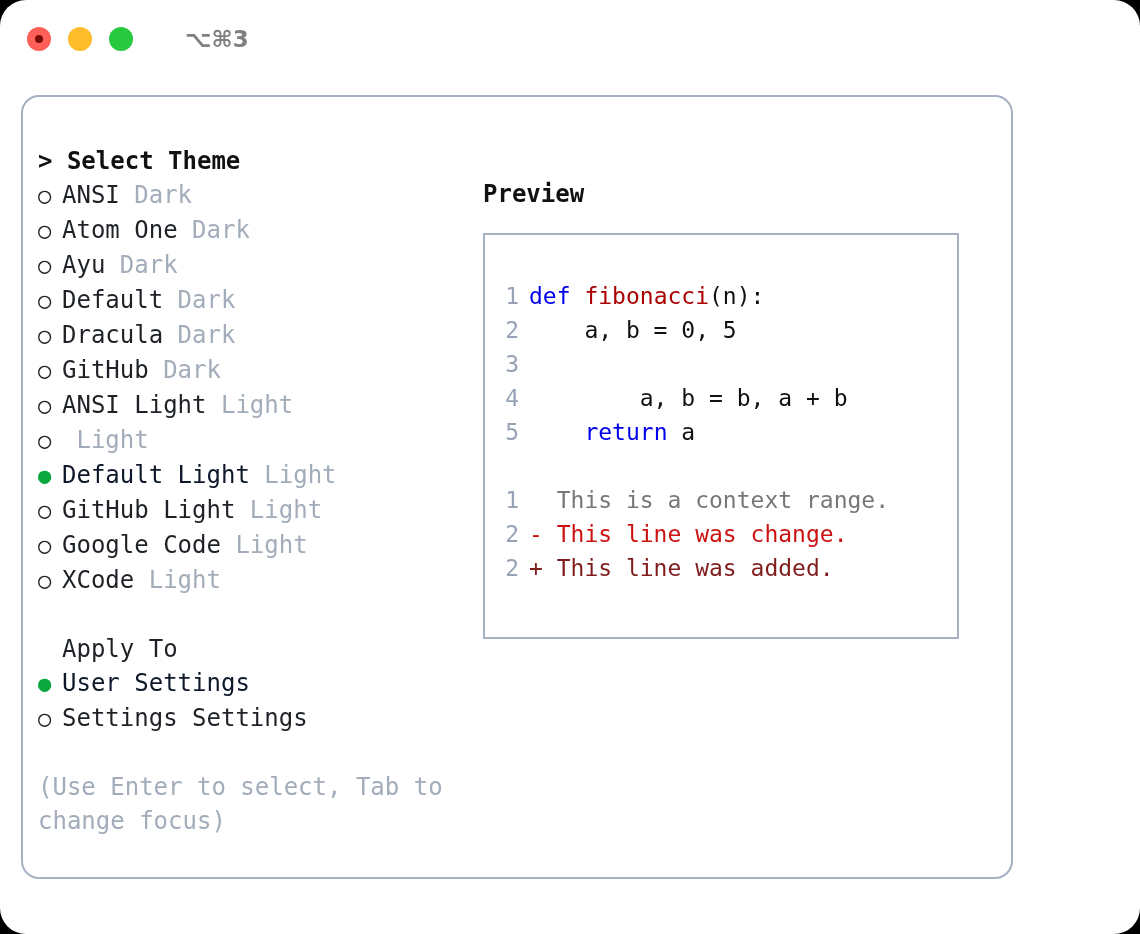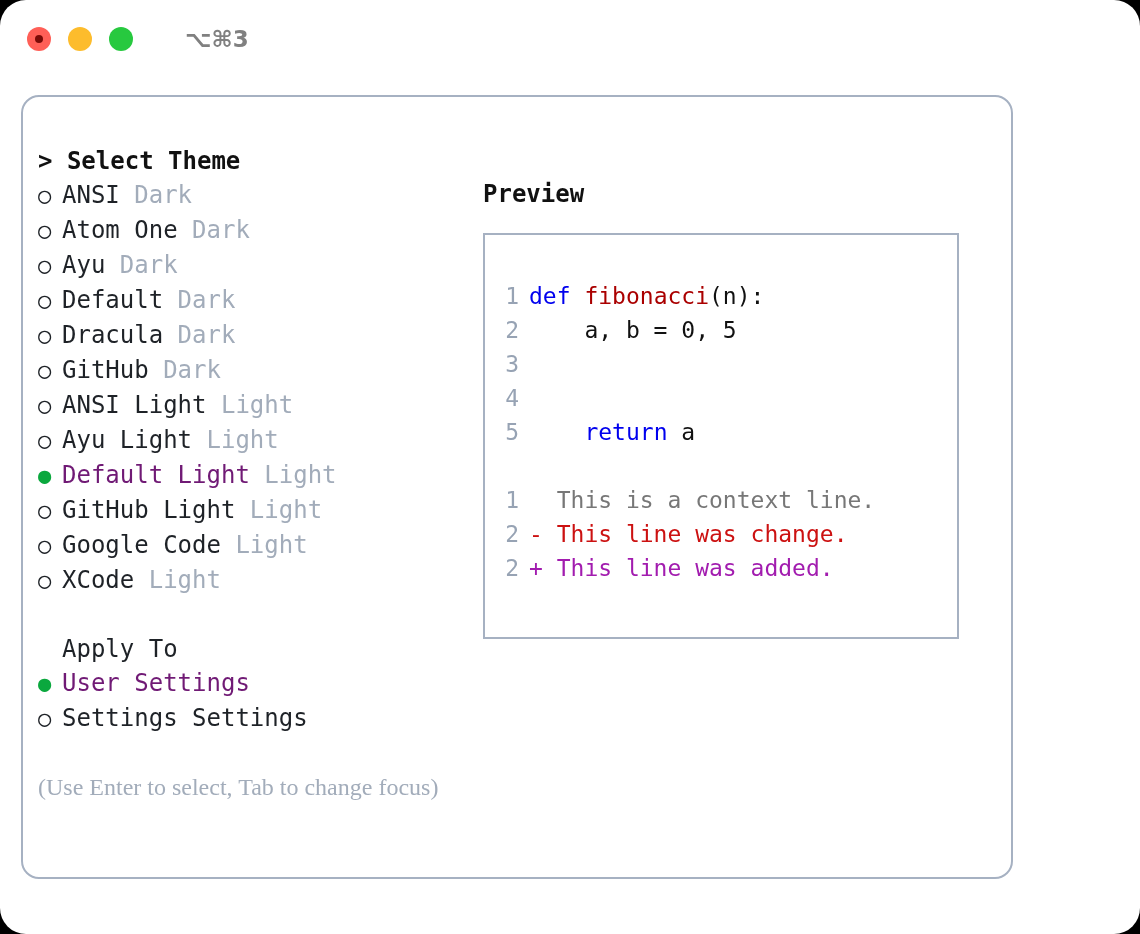--- a/index.html
+++ b/index.html
@@ -106,41 +106,40 @@
     white-space: pre;
   }
   .marker {
     width: 24px;
     flex: 0 0 24px;
     color: #1e2227;
     font-size: 22px;
   }
   .opt.selected .marker { color: #0ba83e; }
   .opt .label { color: #1e2227; }
-  .opt.selected .label { color: #701a75; }
+  .opt.selected .label { color: #0f172a; }
   .opt .suffix { color: #a2acba; text-align: center; }
 
   .section-head {
     display: flex;
     font-size: 24px;
     line-height: 34px;
     color: #1e2227;
     white-space: pre;
   }
   .section-head .marker { color: transparent; }
 
   .gap { height: 34px; }
 
   .hint {
     margin-top: 34px;
     font-size: 24px;
     line-height: 34px;
     color: #a2acba;
     width: 410px;
-    font-family: Liberation Serif, serif;
   }
 
   
   .right-col {
     position: absolute;
     left: 460px;
     top: 47px;
     width: 490px;
     margin-top: 33px;
   }
@@ -176,21 +175,21 @@
   }
 
   .tok-kw   { color: #0000ee; text-align: right; }
   .tok-fn   { color: #aa0000; }
   .tok-plain{ color: #111111; }
 
   .blank-line { height: 34px; }
 
   .diff-ctx  { color: #777777; }
   .diff-del  { color: #cc1111; }
-  .diff-add  { color: #a21caf; }
+  .diff-add  { color: #7f1d1d; }
 </style>
 </head>
 <body>
 
 <div class="page">
 
   <div class="titlebar">
     <div class="lights">
       <span class="dot red"></span>
       <span class="dot yellow"></span>
@@ -204,21 +203,21 @@
     <div class="left-col">
       <div class="list-head">&gt; Select Theme</div>
       <div id="theme-items">
           <div class="opt"><span class="marker">○</span><span class="label">ANSI</span><span class="suffix"> Dark</span></div>
           <div class="opt"><span class="marker">○</span><span class="label">Atom One</span><span class="suffix"> Dark</span></div>
           <div class="opt"><span class="marker">○</span><span class="label">Ayu</span><span class="suffix"> Dark</span></div>
           <div class="opt"><span class="marker">○</span><span class="label">Default</span><span class="suffix"> Dark</span></div>
           <div class="opt"><span class="marker">○</span><span class="label">Dracula</span><span class="suffix"> Dark</span></div>
           <div class="opt"><span class="marker">○</span><span class="label">GitHub</span><span class="suffix"> Dark</span></div>
           <div class="opt"><span class="marker">○</span><span class="label">ANSI Light</span><span class="suffix"> Light</span></div>
-          <div class="opt"><span class="marker">○</span><span class="label">Ayu Light</span><span class="suffix"> Light</span></div>
+          <div class="opt"><span class="marker">○</span><span class="suffix"> Light</span></div>
           <div class="opt selected"><span class="marker">●</span><span class="label">Default Light</span><span class="suffix"> Light</span></div>
           <div class="opt"><span class="marker">○</span><span class="label">GitHub Light</span><span class="suffix"> Light</span></div>
           <div class="opt"><span class="marker">○</span><span class="label">Google Code</span><span class="suffix"> Light</span></div>
           <div class="opt"><span class="marker">○</span><span class="label">XCode</span><span class="suffix"> Light</span></div>
         </div>
 
       <div class="gap"></div>
 
       <div class="section-head">
         <span class="marker">○</span>
@@ -232,26 +231,26 @@
       <div class="hint">(Use Enter to select, Tab to change focus)</div>
     </div>
 
     <div class="right-col">
       <div class="preview-head">Preview</div>
       <div class="preview-box">
         <div id="code-block">
             <div class="code-line"><span class="lnum">1</span><span><span class="tok-kw">def </span><span class="tok-fn">fibonacci</span><span class="tok-plain">(n):</span></span></div>
             <div class="code-line"><span class="lnum">2</span><span><span class="tok-plain">    a, b = 0, 5</span></span></div>
             <div class="code-line"><span class="lnum">3</span></div>
-            <div class="code-line"><span class="lnum">4</span></div>
+            <div class="code-line"><span class="lnum">4</span><span><span class="tok-plain">        a, b = b, a + b</span></span></div>
             <div class="code-line"><span class="lnum">5</span><span><span class="tok-plain">    </span><span class="tok-kw">return</span><span class="tok-plain"> a</span></span></div>
           </div>
         <div class="blank-line"></div>
         <div id="diff-block">
-            <div class="code-line"><span class="lnum">1</span><span class="diff-ctx">  This is a context line.</span></div>
+            <div class="code-line"><span class="lnum">1</span><span class="diff-ctx">  This is a context range.</span></div>
             <div class="code-line"><span class="lnum">2</span><span class="diff-del">- This line was change.</span></div>
             <div class="code-line"><span class="lnum">2</span><span class="diff-add">+ This line was added.</span></div>
           </div>
       </div>
     </div>
 
   </div>
 </div>
 
 </body></html>

